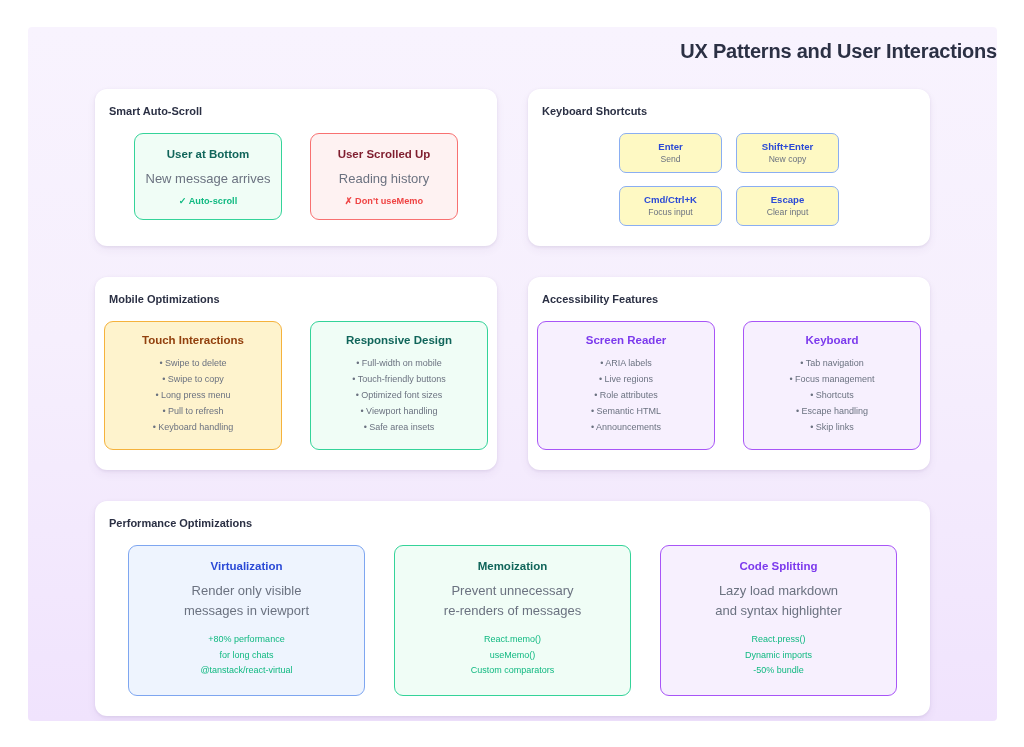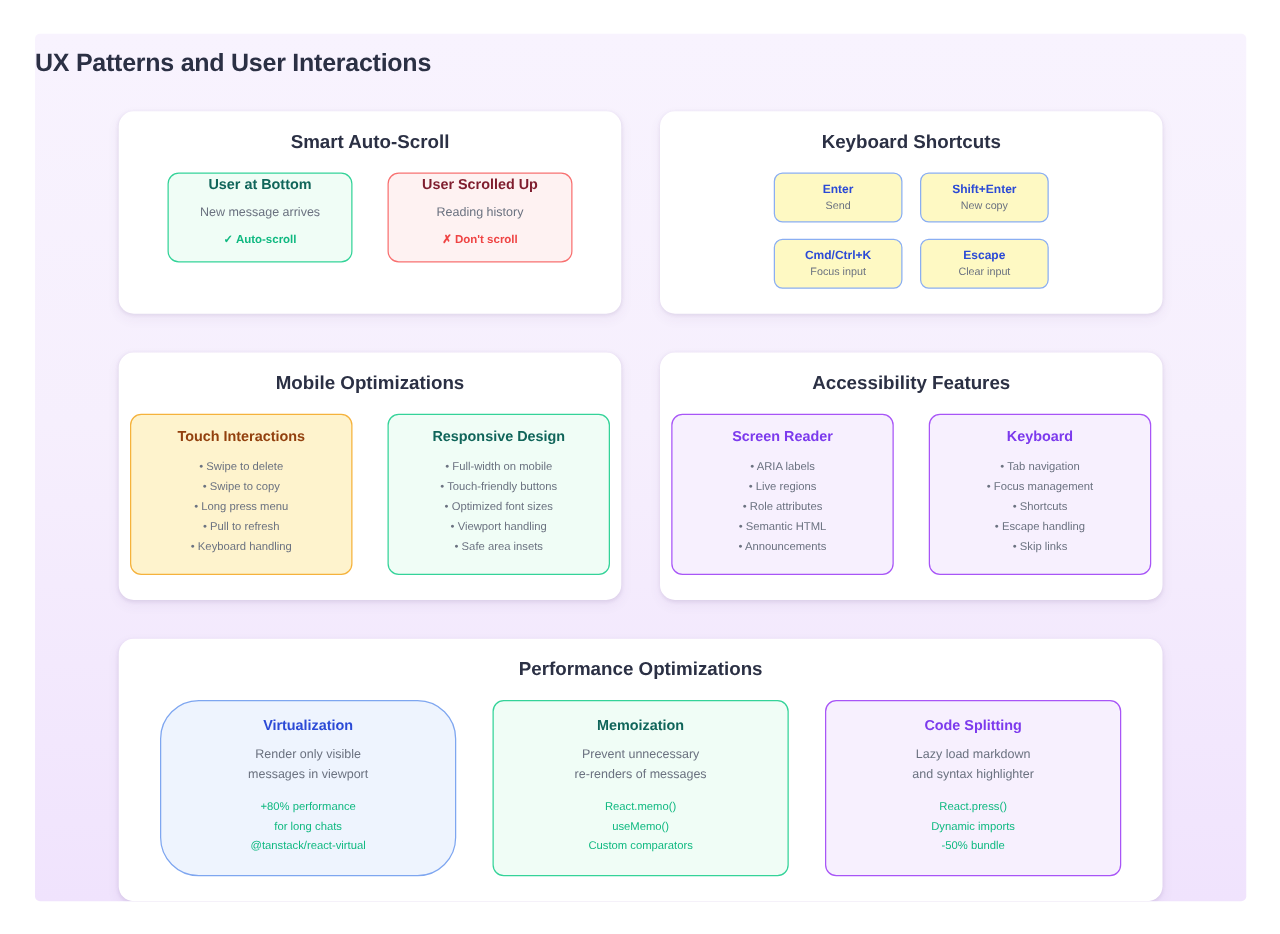--- a/index.html
+++ b/index.html
@@ -16,21 +16,21 @@
     left: 28px;
     top: 27px;
     width: 969px;
     height: 694px;
     background: linear-gradient(180deg, #f8f3fe 0%, #f6effd 45%, #f0e3fd 100%);
     border-radius: 4px;
     overflow: hidden;
   }
 
   .page-title {
-    text-align: left;
+    text-align: right;
     font-size: 20px;
     font-weight: bold;
     color: #2b3044;
     letter-spacing: -0.2px;
     margin-top: 13px;
   }
 
   .grid {
     display: flex;
     flex-wrap: wrap;
@@ -42,53 +42,53 @@
   .panel {
     background: #ffffff;
     border-radius: 12px;
     box-shadow: 0 1px 3px rgba(80, 50, 120, 0.10), 0 4px 10px rgba(80, 50, 120, 0.06);
     padding: 16px 14px 20px 14px;
   }
   .panel.half { width: calc((100% - 31px) / 2); }
   .panel.full { width: 100%; }
 
   .panel-title {
-    text-align: center;
-    font-size: 15px;
+    text-align: left;
+    font-size: 11px;
     font-weight: bold;
     color: #2b3044;
     margin-bottom: 16px;
   }
 
   .cards {
     display: flex;
     justify-content: center;
     align-items: stretch;
     gap: 28px;
   }
   .cards.perf { gap: 29px; padding: 0 19px; }
 
   .card {
     border: 1.6px solid #cccccc;
     border-radius: 9px;
-    padding: 3px 10px 13px 10px;
+    padding: 14px 10px 13px 10px;
     text-align: center;
     flex: 0 0 auto;
   }
   .card.state { width: 148px; }
   .card.list { width: 178px; padding: 12px 8px 14px 8px; }
   .card.perfcard { flex: 1 1 0; padding: 14px 8px 16px 8px; }
 
   .card-title {
     font-size: 11.5px;
     font-weight: bold;
     margin-bottom: 9px;
   }
   .card-sub {
-    font-size: 10px;
+    font-size: 13px;
     color: #6b7280;
     line-height: 1.55;
   }
   .card-result {
     font-size: 9.2px;
     font-weight: bold;
     margin-top: 6px;
   }
   .bullets {
     list-style: none;
@@ -115,21 +115,21 @@
 
   .t-amber  { border-color: #f5b23c; background: #fef3cd; }
   .t-amber  .card-title { color: #92400e; }
 
   .t-mint   { border-color: #34d399; background: #f0fdf6; }
   .t-mint   .card-title { color: #10655a; }
 
   .t-purple { border-color: #a855f7; background: #f7f0fe; }
   .t-purple .card-title { color: #7c3aed; }
 
-  .t-blue   { border-color: #7ea6f0; background: #eef4fe; border-radius: 31px; }
+  .t-blue   { border-color: #7ea6f0; background: #eef4fe; }
   .t-blue   .card-title { color: #2b4ad6; }
 
   
   .keys {
     display: flex;
     flex-wrap: wrap;
     justify-content: center;
     gap: 13px 14px;
     padding: 0 28px;
   }
@@ -167,21 +167,21 @@
 
         <div class="card state t-green">
           <div class="card-title">User at Bottom</div>
           <div class="card-sub">New message arrives</div>
           <div class="card-result">✓ Auto-scroll</div>
         </div>
 
         <div class="card state t-red">
           <div class="card-title">User Scrolled Up</div>
           <div class="card-sub">Reading history</div>
-          <div class="card-result">✗ Don't scroll</div>
+          <div class="card-result">✗ Don't useMemo</div>
         </div>
 
       </div>
     </section>
 
     <section class="panel half">
       <h2 class="panel-title">Keyboard Shortcuts</h2>
       <div class="keys">
 
         <div class="key">

